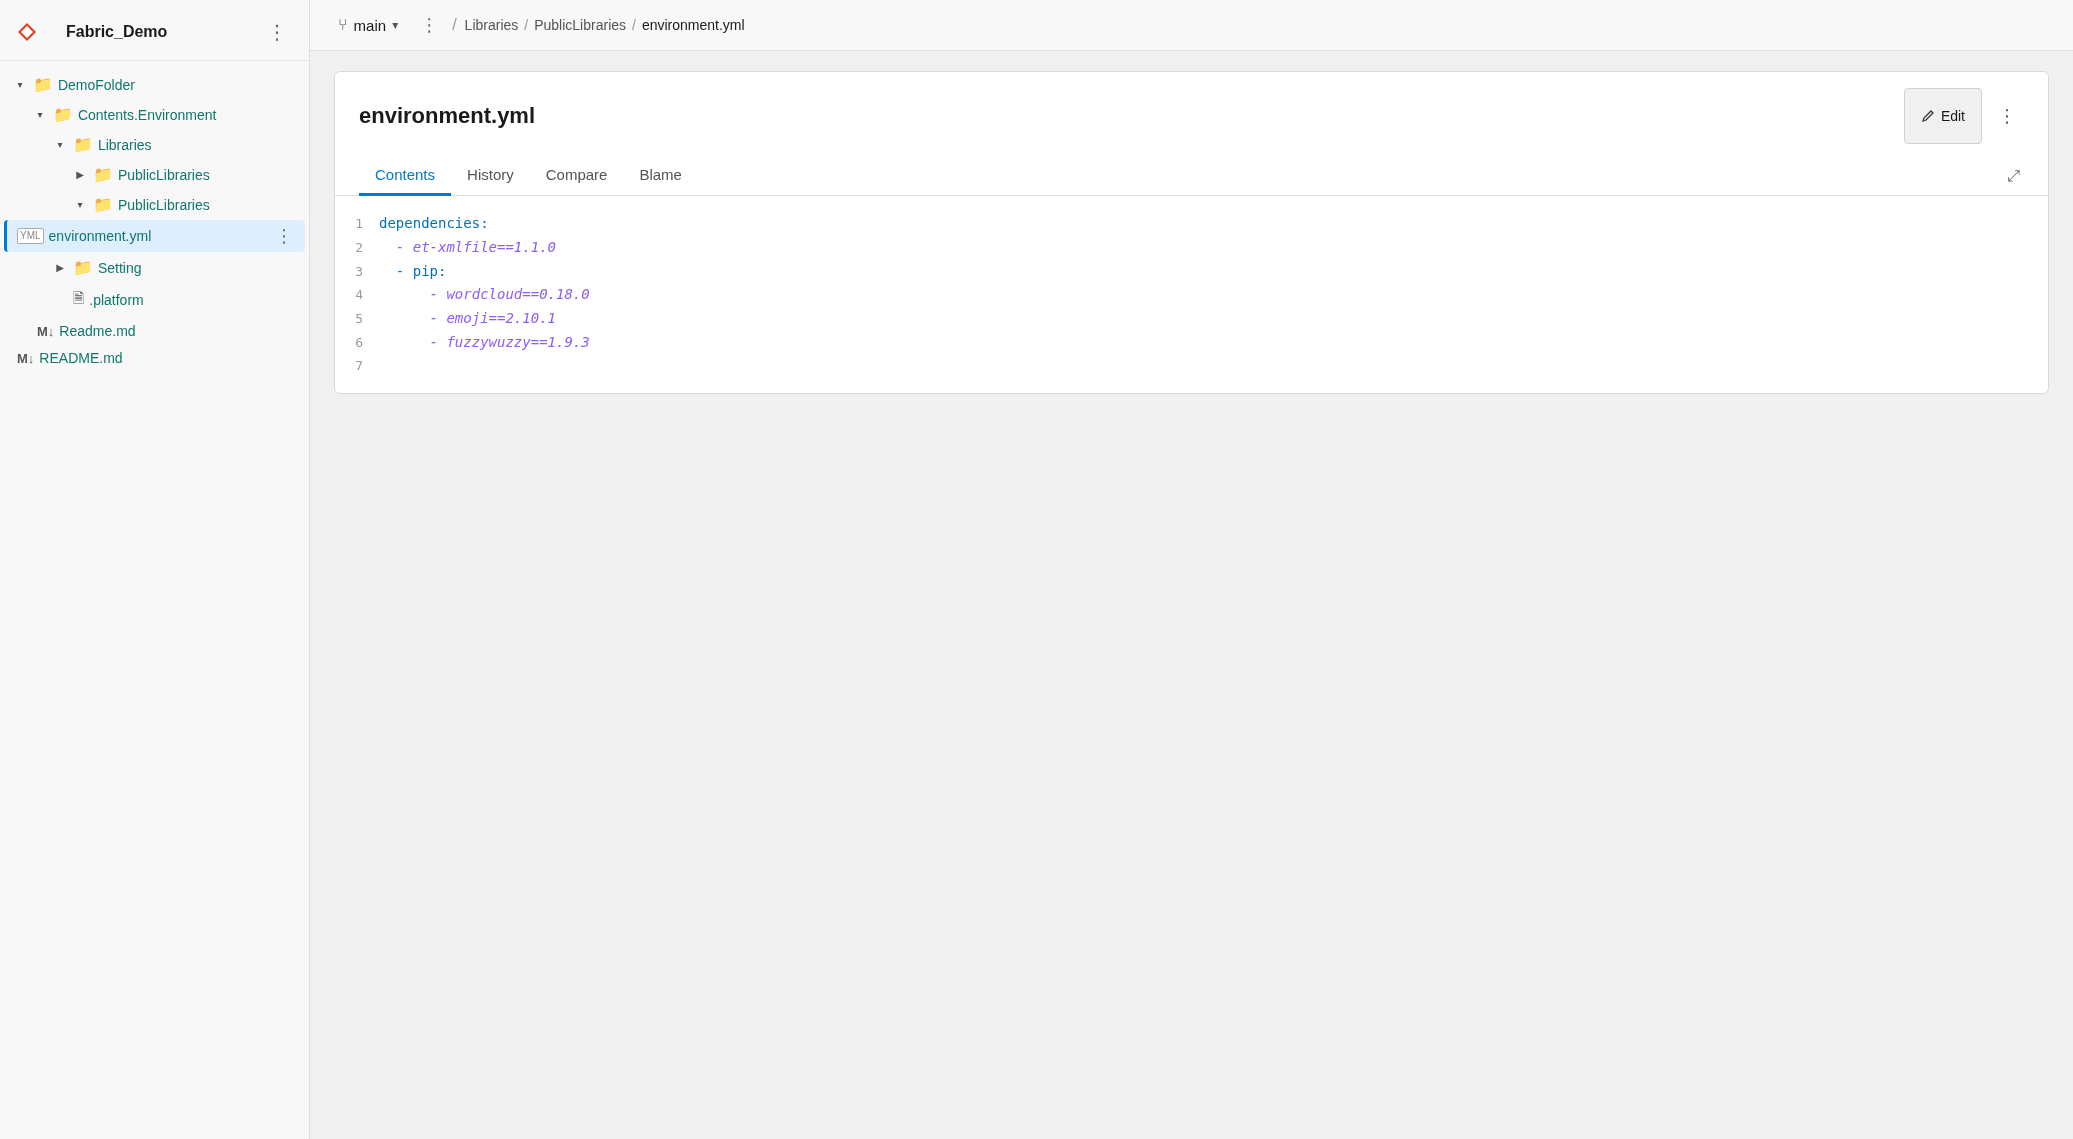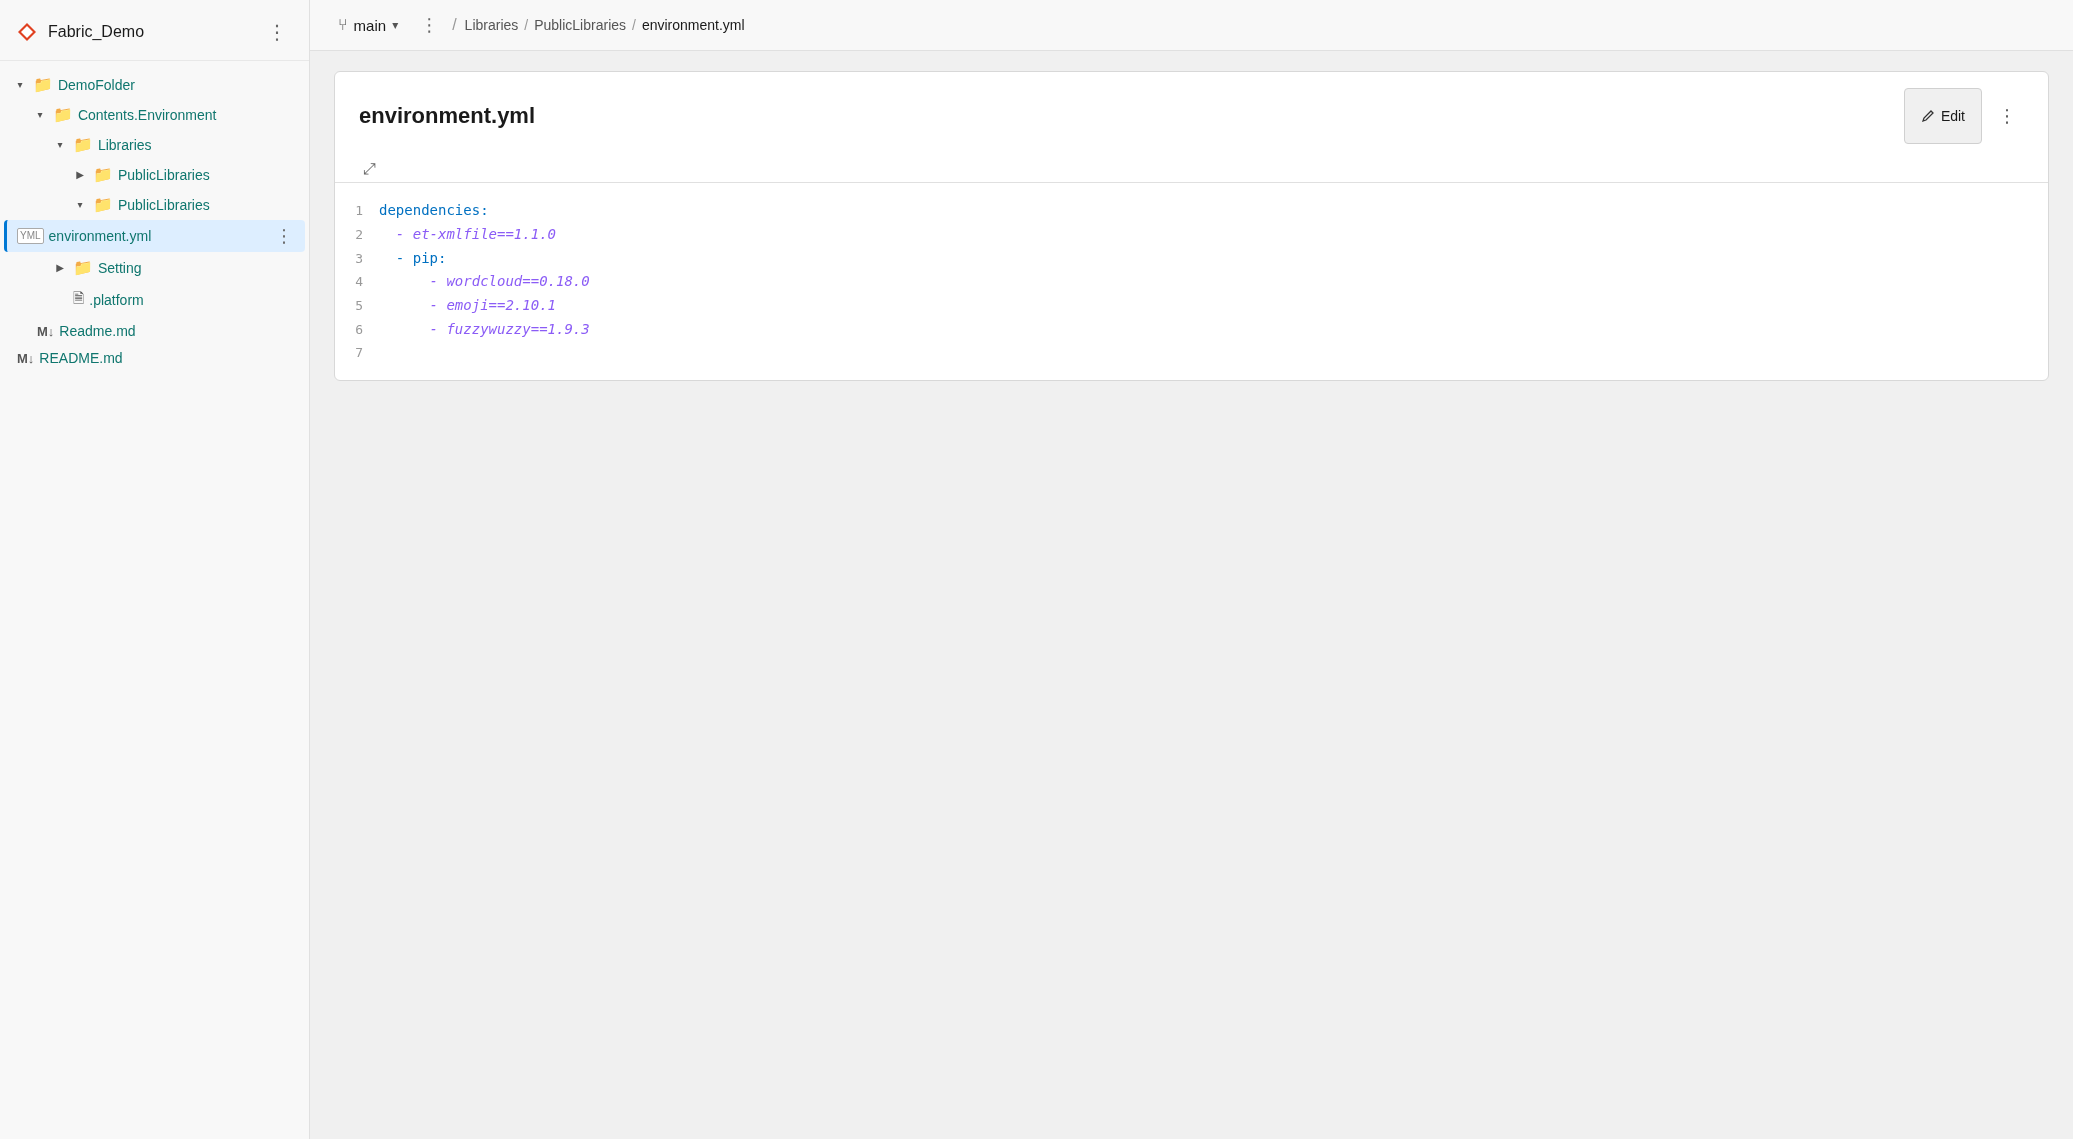--- a/index.html
+++ b/index.html
@@ -36,22 +36,23 @@
       gap: 10px;
     }
 
     .fabric-logo {
       width: 22px;
       height: 22px;
     }
 
     .sidebar-title {
       font-size: 16px;
-      font-weight: 400;
+      font-weight: 700;
       color: #1a1a1a;
+      margin-left: 18px;
     }
 
     .sidebar-dots-btn {
       background: none;
       border: none;
       cursor: pointer;
       color: #666;
       font-size: 20px;
       padding: 2px 6px;
       border-radius: 4px;
@@ -443,20 +444,26 @@
             <svg width="14" height="14" viewBox="0 0 14 14">
               <path d="M10 2L12 4L5 11L2 12L3 9L10 2Z" fill="none" stroke="#333" stroke-width="1.3"></path>
             </svg>
             <span>Edit</span>
           </button>
           <button class="file-dots-btn">⋮</button>
         </div>
       </div>
 
       <div class="tabs">
+        <div class="tabs-left">
+          <div class="tab active">Contents</div>
+          <div class="tab">History</div>
+          <div class="tab">Compare</div>
+          <div class="tab">Blame</div>
+        </div>
         <span class="expand-icon">⤢</span>
       </div>
 
       <div class="code-content">
 
         <div class="code-line">
           <span class="line-num">1</span>
           <span class="line-content key-color">dependencies:</span>
         </div>
 

